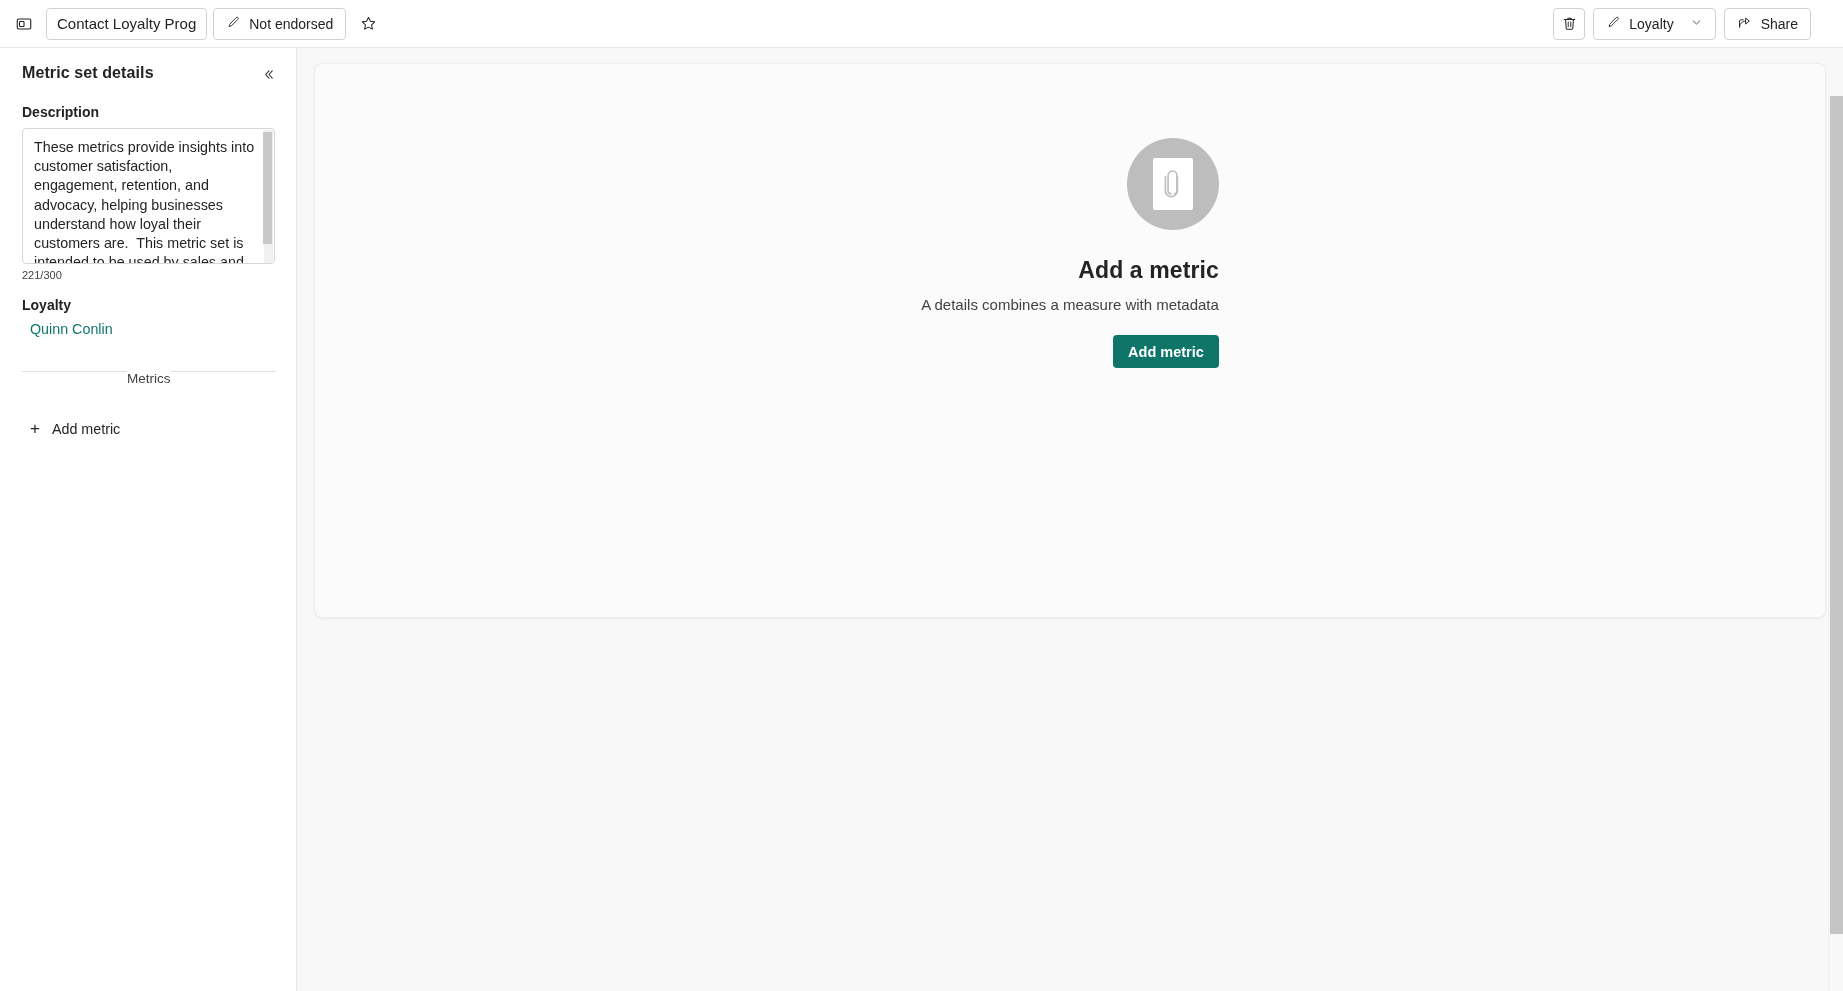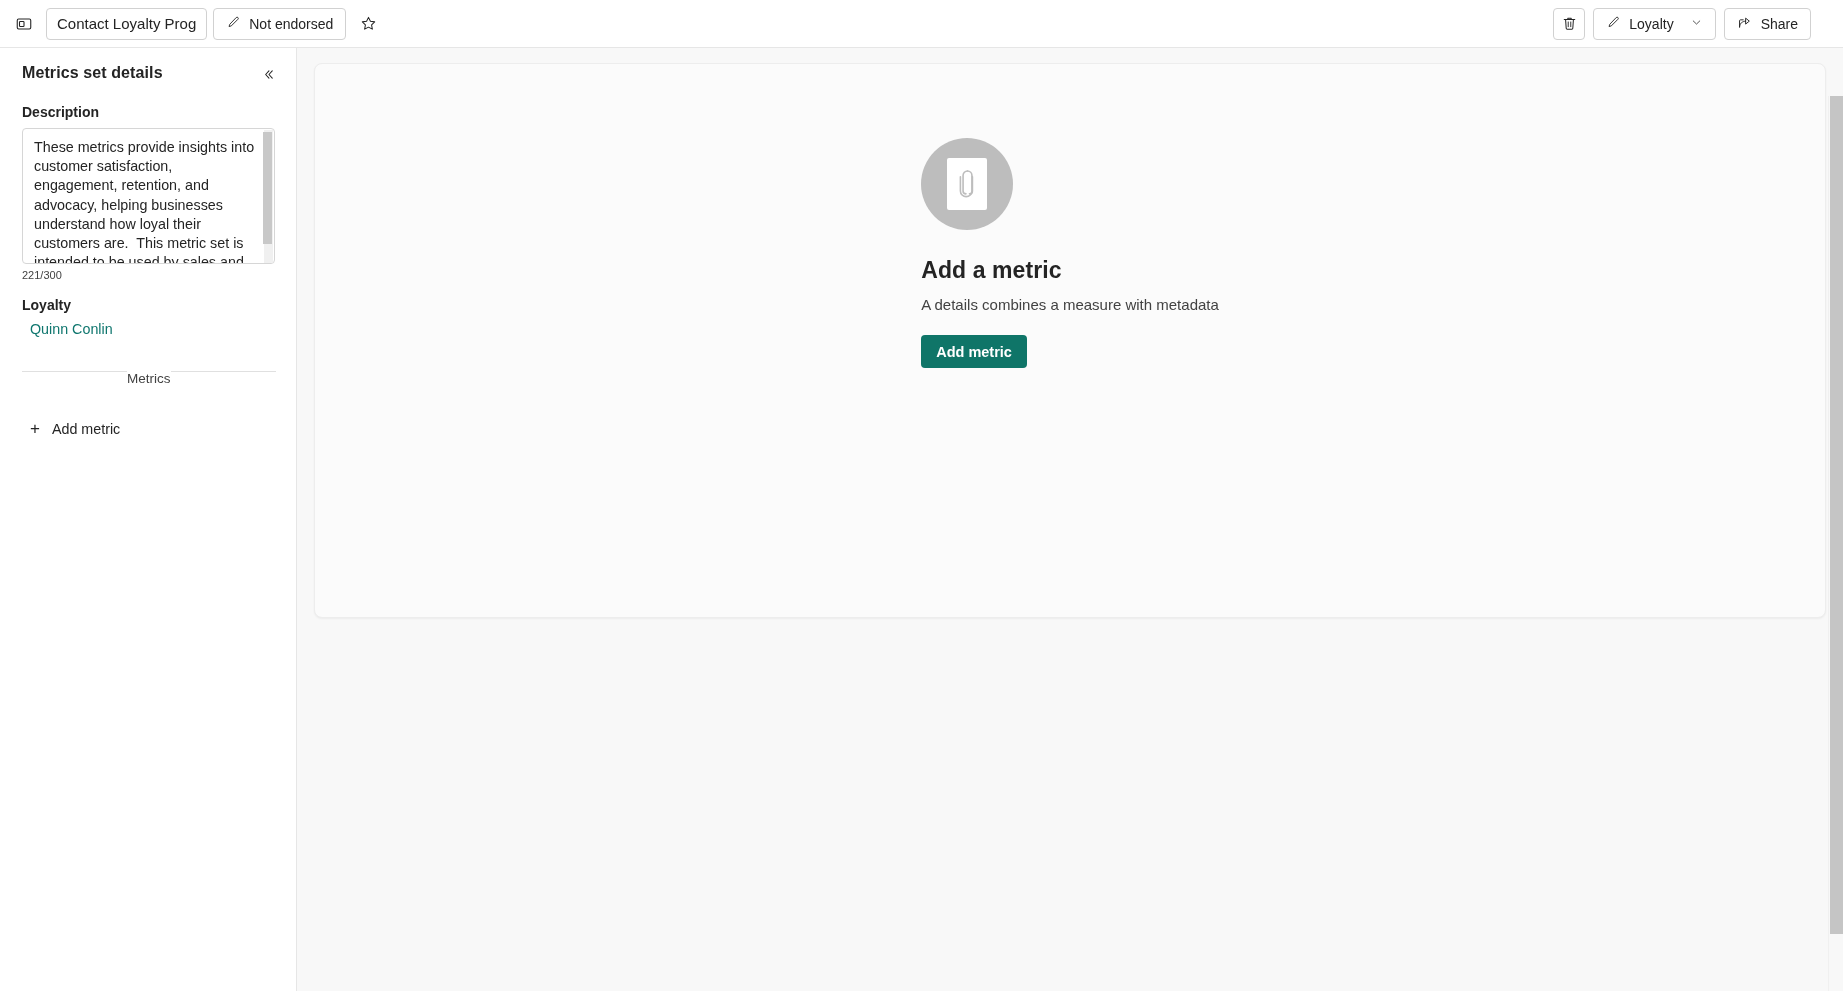--- a/index.html
+++ b/index.html
@@ -273,21 +273,21 @@
     box-shadow: 0 1px 2px rgba(0,0,0,0.05);
     display: flex;
     align-items: flex-start;
     justify-content: center;
   }
 
   .empty-state {
     margin-top: 74px;
     display: flex;
     flex-direction: column;
-    align-items: flex-start;
+    align-items: flex-end;
   }
 
   .empty-illustration {
     width: 92px;
     height: 92px;
     border-radius: 50%;
     background: #bdbdbd;
     display: flex;
     align-items: center;
     justify-content: center;
@@ -417,21 +417,21 @@
         <span class="label">Share</span>
       </button>
     </div>
   </div>
 
   <div class="body">
 
     <aside class="sidebar">
 
       <div class="sidebar-header">
-        <div class="sidebar-title">Metrics set details</div>
+        <div class="sidebar-title">Metric set details</div>
         <button class="collapse-btn" title="Collapse">
           <svg width="15" height="15" viewBox="0 0 20 20" fill="none" aria-hidden="true">
             <path d="M10.6 5.2L6.2 10l4.4 4.8" stroke="#242424" stroke-width="1.4" stroke-linecap="round" stroke-linejoin="round"></path>
             <path d="M15 5.2L10.6 10 15 14.8" stroke="#242424" stroke-width="1.4" stroke-linecap="round" stroke-linejoin="round"></path>
           </svg>
         </button>
       </div>
 
       <div class="field-label">Description</div>
 

